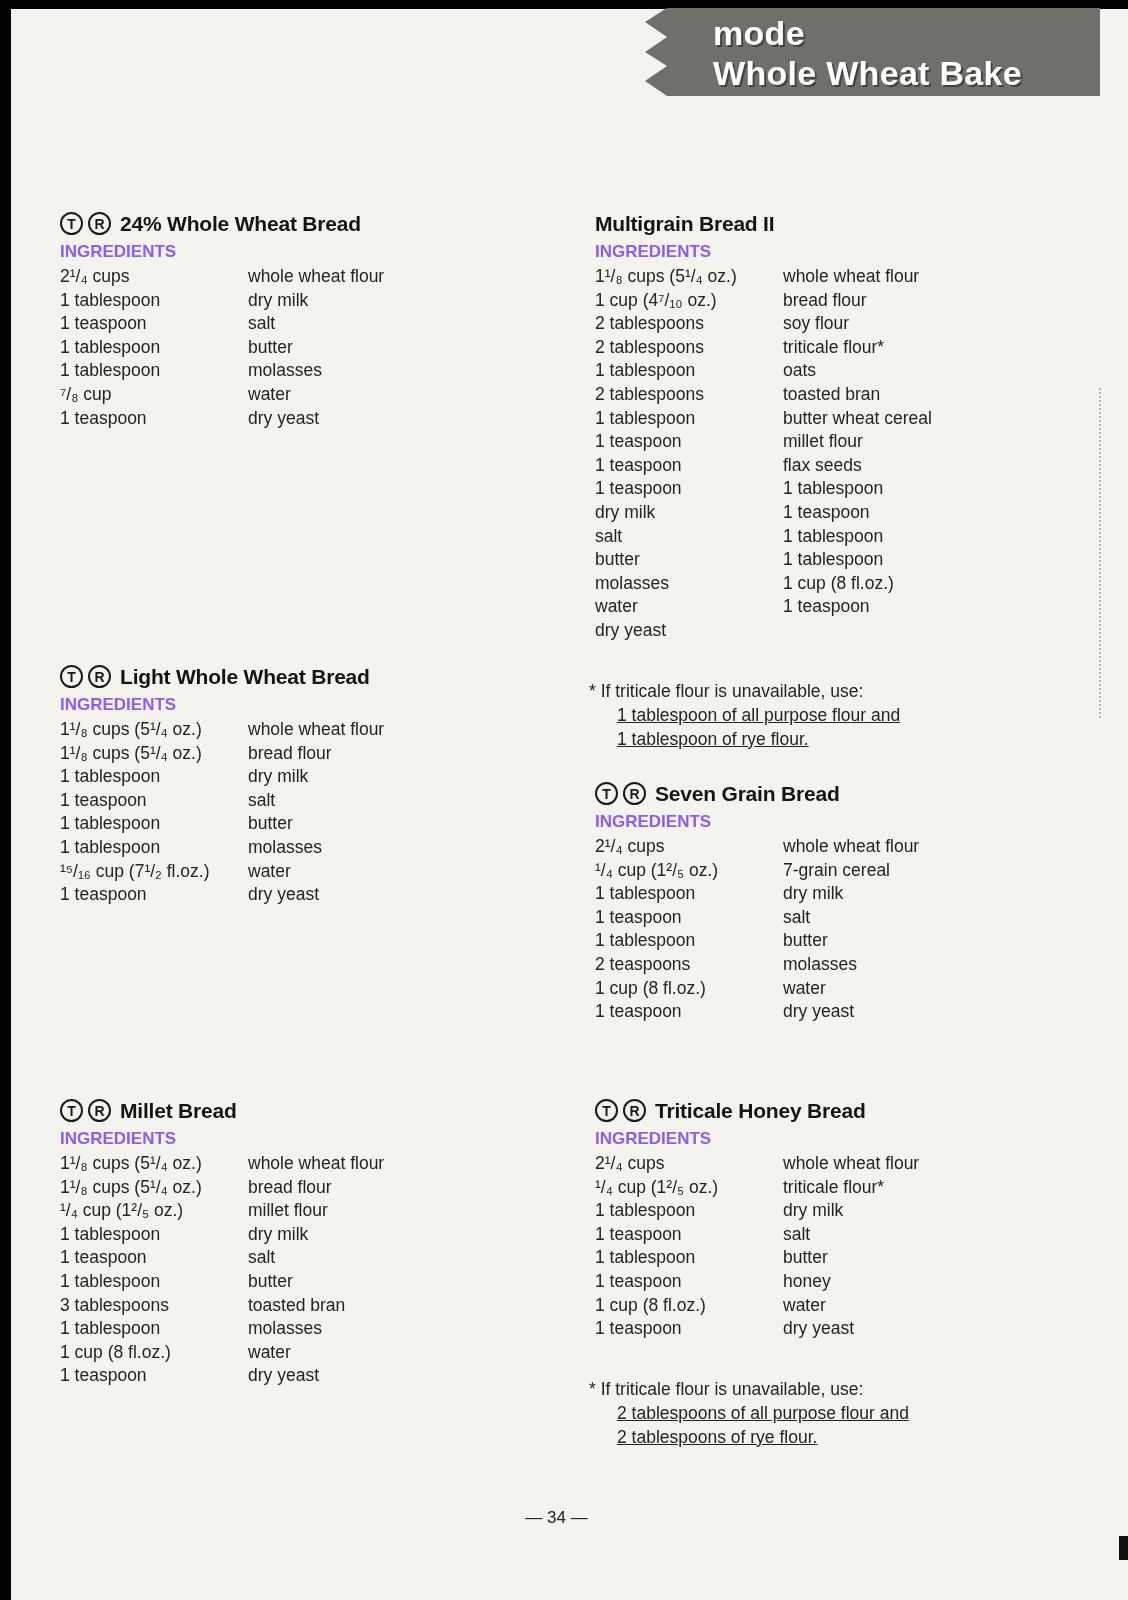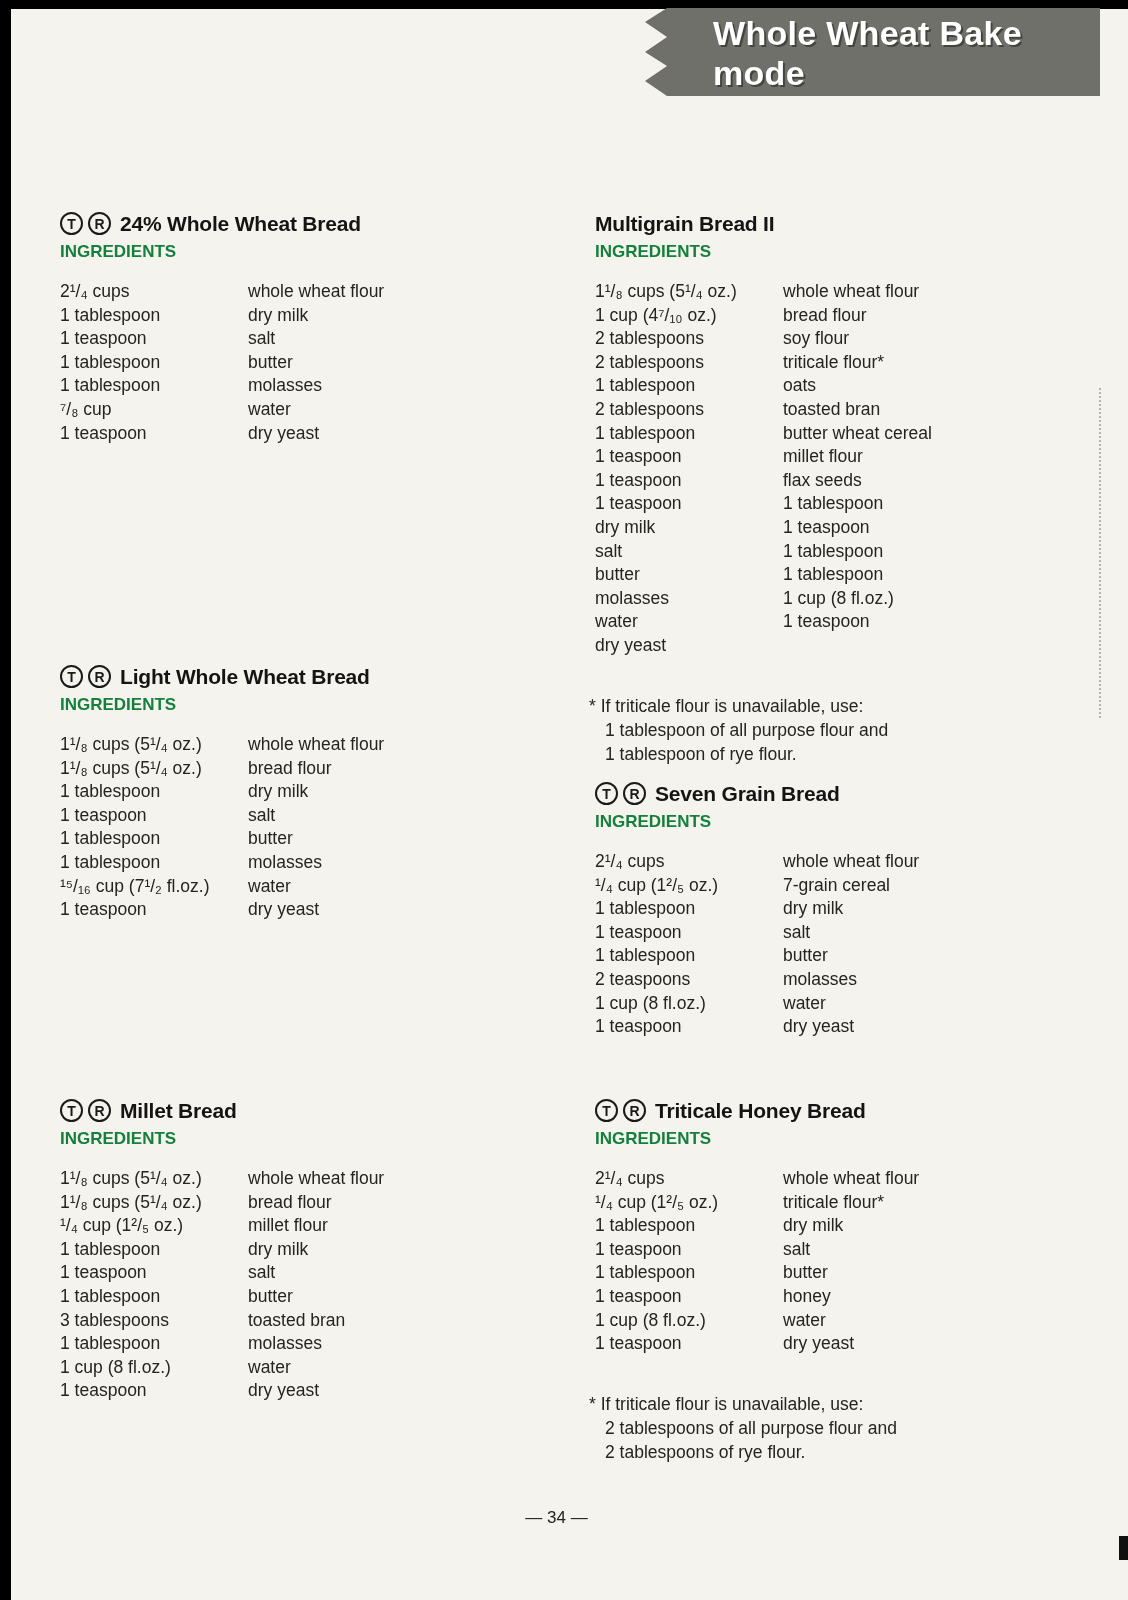--- a/index.html
+++ b/index.html
@@ -45,51 +45,51 @@
   .circ {
     width:23px; height:23px; box-sizing:border-box;
     border:2px solid #1a1a1a; border-radius:50%;
     display:inline-flex; align-items:center; justify-content:center;
     font-weight:700; font-size:14px; line-height:1; color:#1a1a1a;
     background:transparent;
   }
   .title { font-size:21px; font-weight:700; line-height:27px; color:#141414; letter-spacing:-0.2px; }
   .title-line.indent { padding-left:62px; }
 
-  .ing-label { font-weight:700; font-size:17px; margin-top:5px; color:#15803d; }
+  .ing-label { font-weight:700; font-size:17px; margin-top:5px; color:#8b5cf6; }
 
   .ing-grid {
     display:grid; grid-template-columns:188px 1fr;
-    font-size:17.5px; line-height:23.6px; margin-top:18px; color:#242422;
+    font-size:17.5px; line-height:23.6px; margin-top:3px; color:#242422;
   }
   .ing-grid .amt, .ing-grid .itm { white-space:nowrap; }
 
   .footnote { font-size:17.5px; line-height:24px; margin-top:1px; color:#242422; }
   .fn-first { margin-left:-6px;margin-top:36px; }
-  .fn-cont  { margin-left:10px; }
+  .fn-cont  { margin-left:22px;text-decoration:underline; }
 
   .page-number {
     position:absolute; left:0; right:15px; top:1508px;
     text-align:center; font-size:17px; color:#242422;
   }
 </style>
 </head>
 <body>
 
 <div class="page">
 
   <div class="top-bar"></div>
   <div class="left-bar"></div>
   <div class="corner-mark"></div>
   <div class="scan-artifact"></div>
 
   <div class="banner">
     <div class="banner-text">
+      <div>mode</div>
       <div>Whole Wheat Bake</div>
-      <div>mode</div>
     </div>
   </div>
 
   <div class="col" id="col-left">
       <div class="recipe" style="top: 210px;">
         <div class="title-row">
           <span class="icons">
             <span class="circ">T</span>
             <span class="circ">R</span>
           </span>

